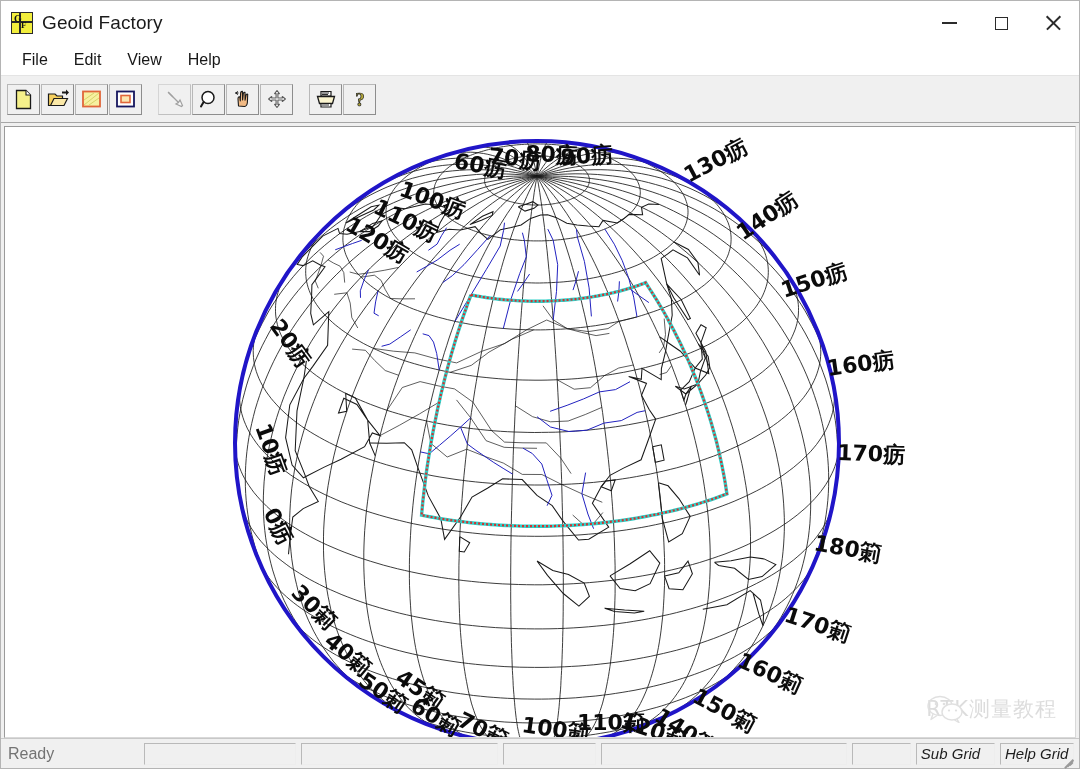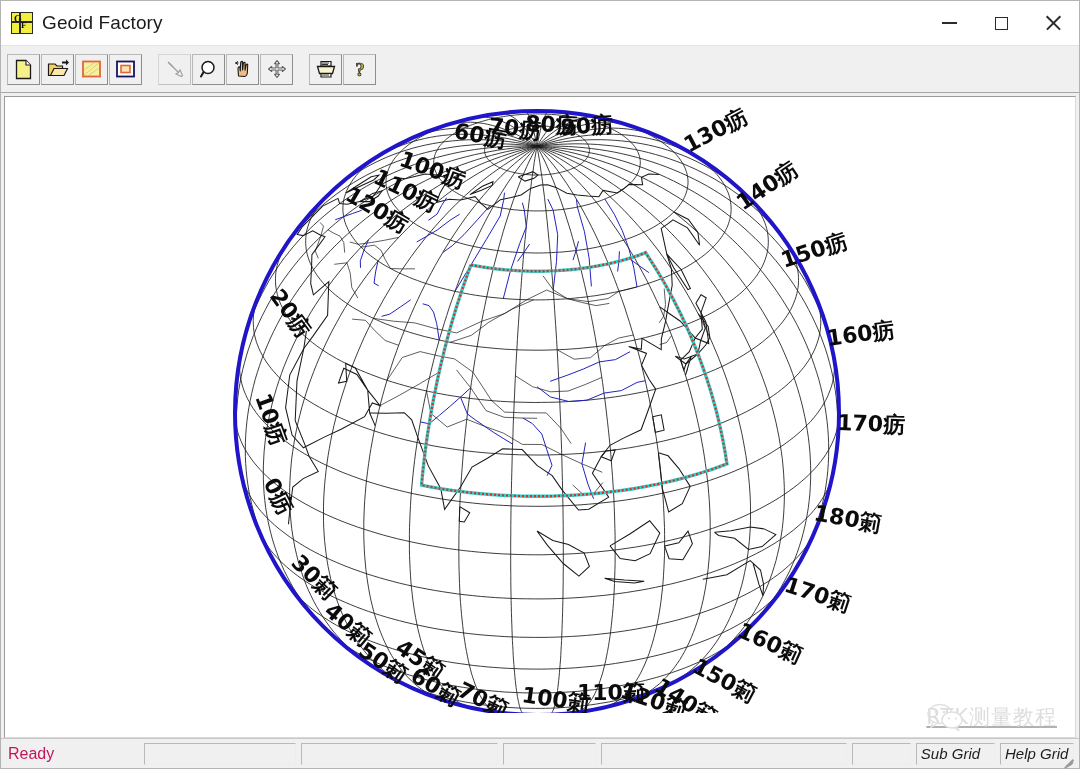--- a/index.html
+++ b/index.html
@@ -117,41 +117,41 @@
     width:100%;height:100%;
     background:#ffffff;
     border:1px solid #9a9a9a;
     border-right-color:#d9d9d9;border-bottom-color:#d9d9d9;
     box-sizing:border-box;
     position:relative;overflow:hidden;
   }
   .canvas svg{display:block;position:absolute;left:0;top:0;}
 
   .watermark{
-    position:absolute;right:18px;bottom:6px;
+    position:absolute;right:18px;bottom:14px;
     display:flex;align-items:center;gap:7px;
-    opacity:.30;pointer-events:none;text-decoration:underline;
+    opacity:.30;pointer-events:none;
   }
   .watermark .wm-text{
     font-size:21px;color:#8e8e8e;letter-spacing:1px;
     font-family:"DejaVu Sans","Liberation Sans",sans-serif;
   }
 
   
   .statusbar{
     height:30px;flex:0 0 30px;
     background:#f0f0f0;
     border-top:1px solid #c8c8c8;
     display:flex;align-items:center;
     box-sizing:border-box;
     position:relative;
   }
   .sb-ready{
     width:143px;flex:0 0 143px;
-    font-size:16px;color:#be185d;
+    font-size:16px;color:#737373;
     padding-left:7px;box-sizing:border-box;
     white-space:nowrap;
   }
   .sb-pane{
     height:22px;margin-right:5px;
     border:1px solid #b9b9b9;
     border-right-color:#ededed;border-bottom-color:#ededed;
     background:#f0f0f0;box-sizing:border-box;
     font-size:15px;color:#1d1d1d;
     display:flex;align-items:center;
@@ -185,20 +185,26 @@
       </div>
       <div class="win-btn">
         <span class="glyph g-max"></span>
       </div>
       <div class="win-btn close">
         <span class="glyph g-close"></span>
       </div>
     </div>
   </div>
 
+  <div class="menubar">
+    <div class="menu-item">File</div>
+    <div class="menu-item">Edit</div>
+    <div class="menu-item">View</div>
+    <div class="menu-item">Help</div>
+  </div>
 
   <div class="toolbar">
 
     <div class="tb-group">
 
       <div class="tb-btn">
         <svg width="20" height="21" viewBox="0 0 20 21">
           <path d="M2.5 1.5 H12 L16.5 6 V19.5 H2.5 Z" fill="#f5f08a" stroke="#1a1a1a" stroke-width="1.3"></path>
           <path d="M12 1.5 V6 H16.5" fill="#ffffff" stroke="#1a1a1a" stroke-width="1.1"></path>
         </svg>

